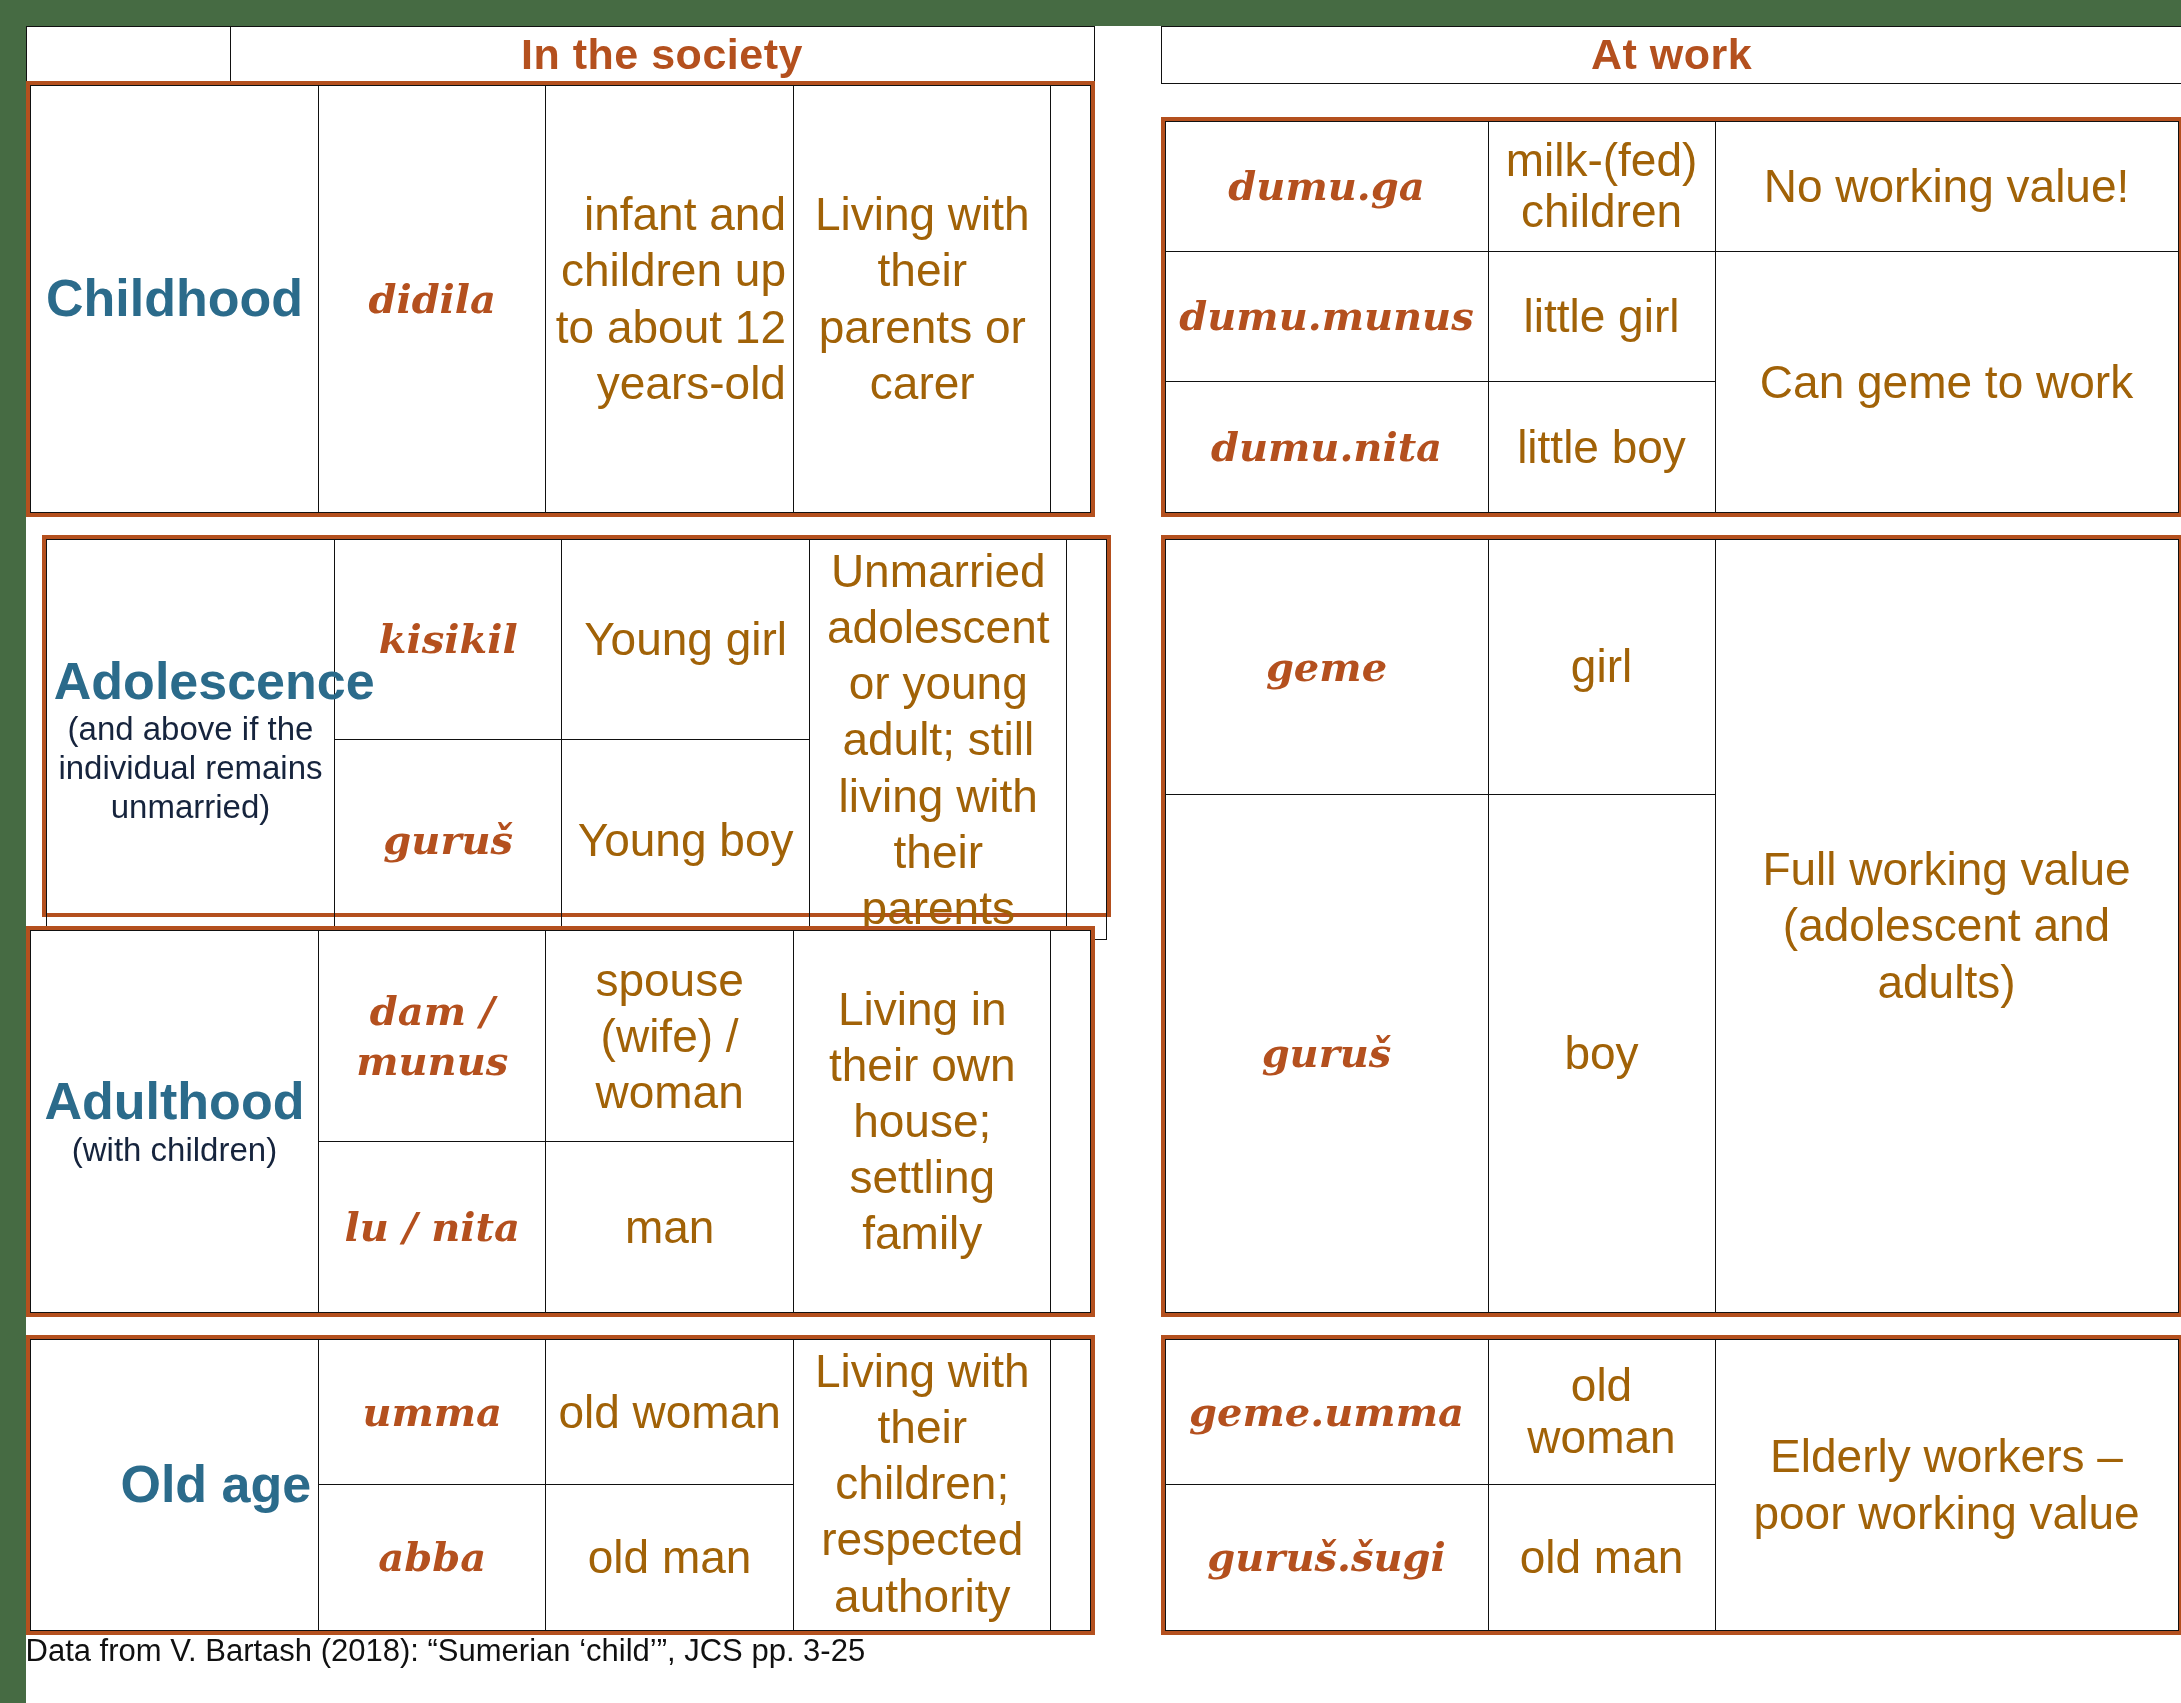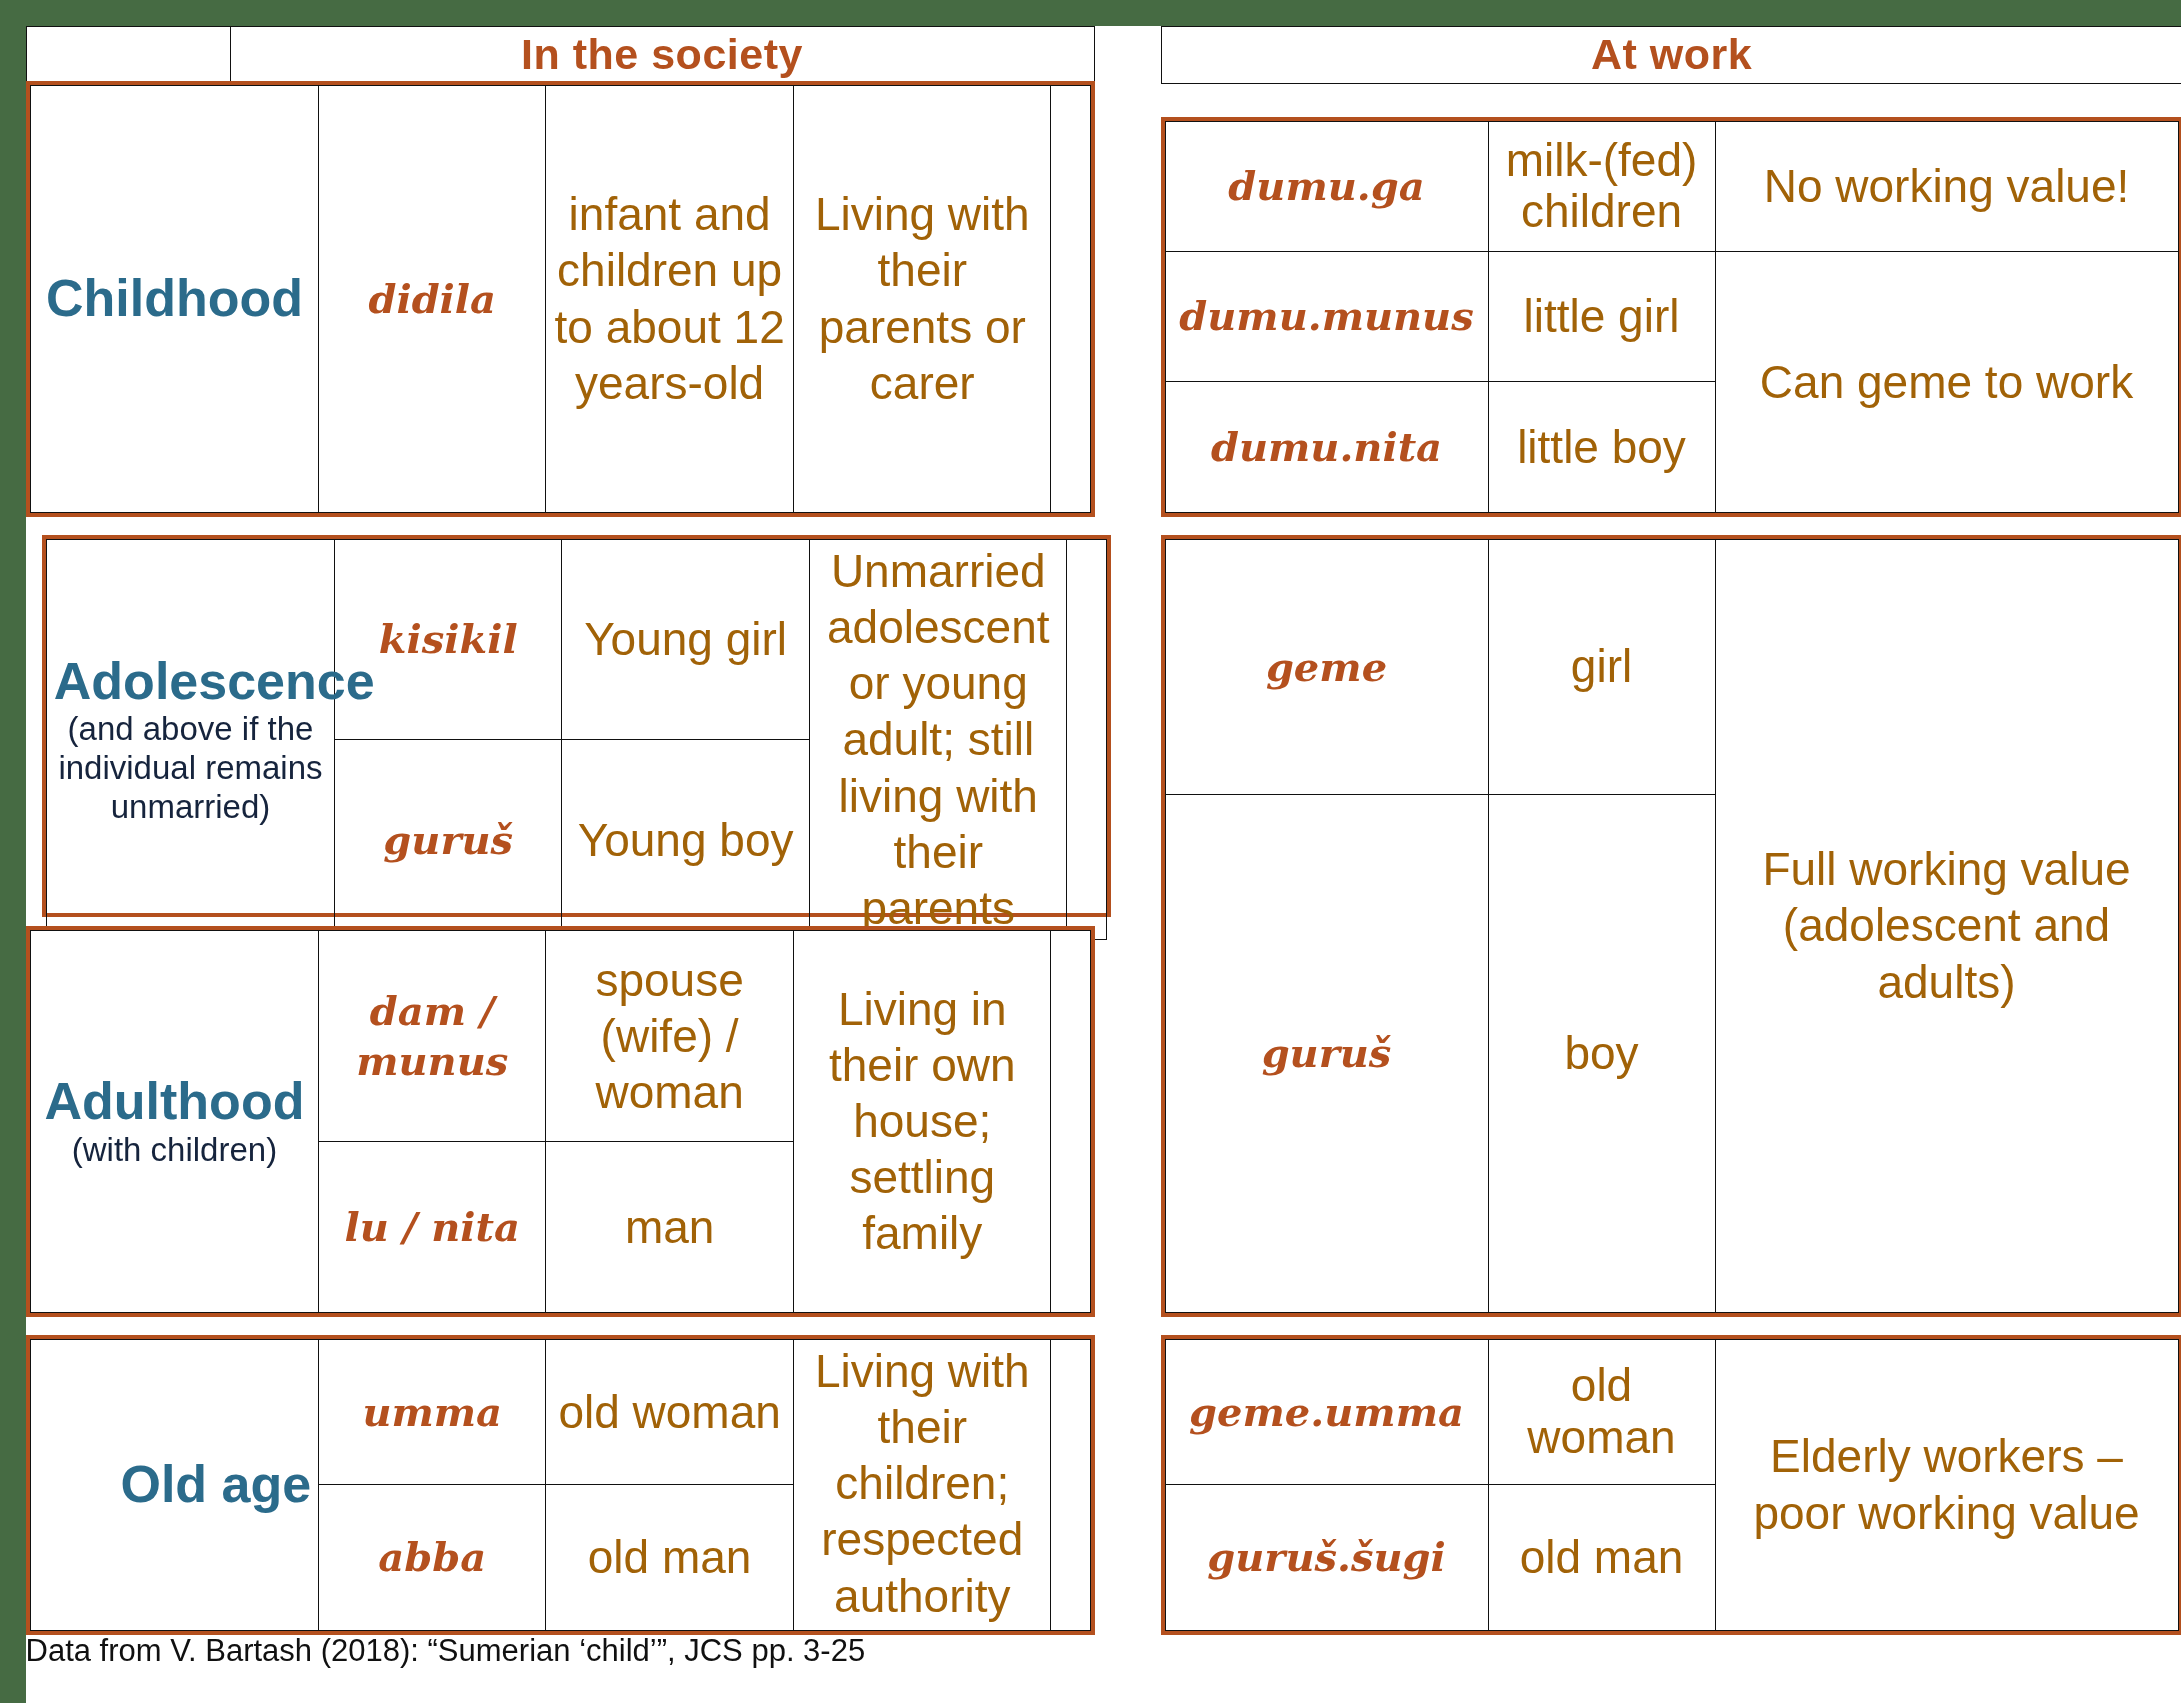--- a/index.html
+++ b/index.html
@@ -176,21 +176,21 @@
   <div class="block" style="left:0px;top:55px;width:1069px;height:436px;">
     <table class="tbl">
       <tbody>
           <tr>
         <td style="width:199px;">
           <span class="stage">Childhood</span>
         </td>
         <td style="width:156px;">
           <span class="sumerian">didila</span>
         </td>
-        <td style="width:171px;">
+        <td style="width:171px;text-align:right;">
           <span class="gloss">infant and children up to about 12 years-old</span>
         </td>
         <td class="nor" style="width:177px;">
           <span class="gloss">Living with their parents or carer</span>
         </td>
         <td class="noborder" style="width:27px;"></td>
       </tr>
     </tbody>
       </table>
   </div>

